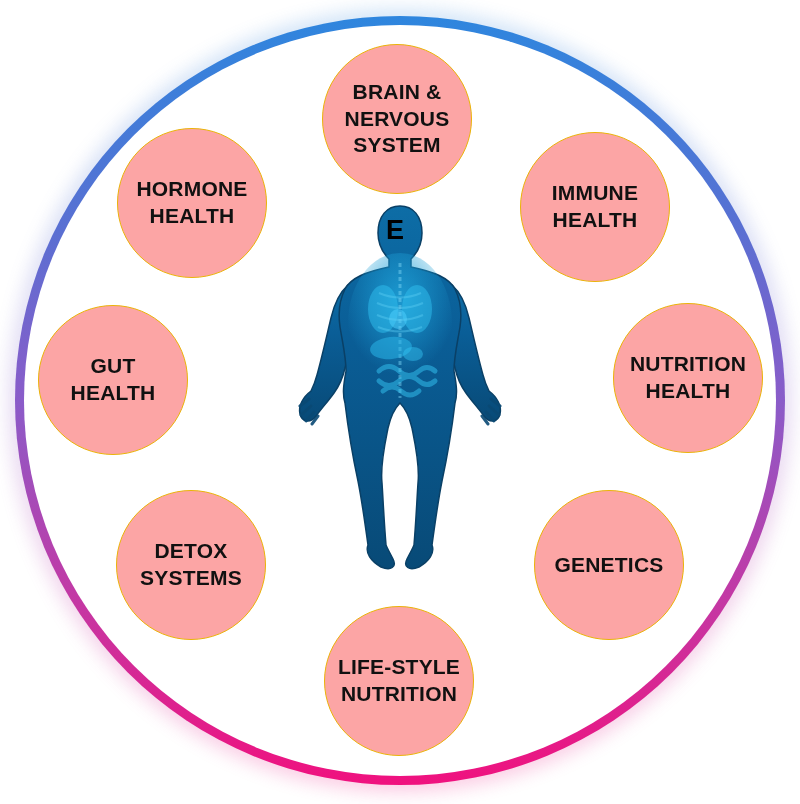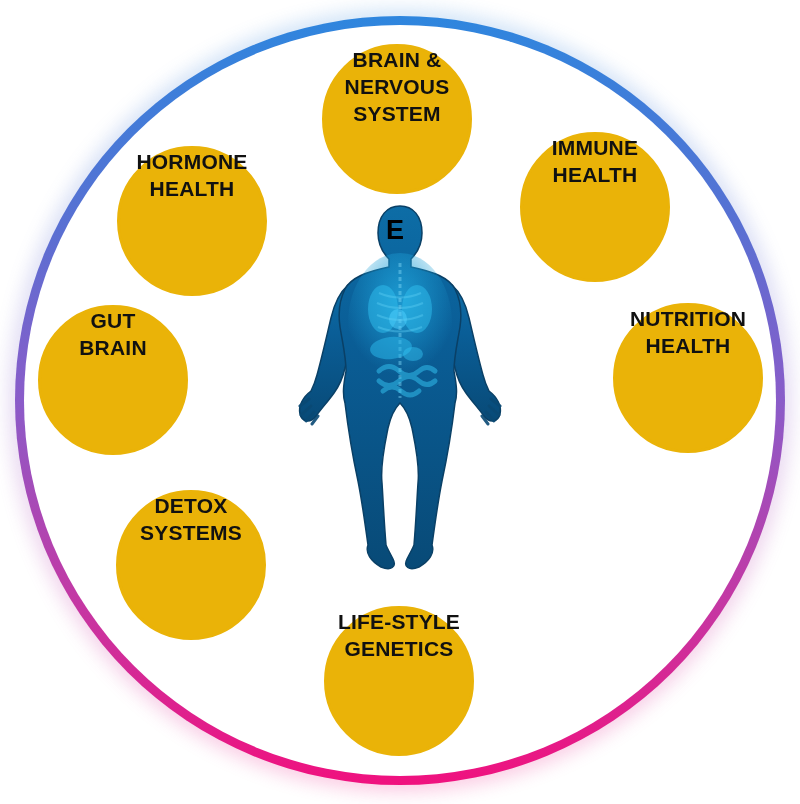--- a/index.html
+++ b/index.html
@@ -39,41 +39,41 @@
   }
   .ring-glow {
     filter: blur(11px);
     opacity: 0.55;
   }
   
   .node {
     position: absolute;
     width: 150px;
     height: 150px;
-    border: 3px solid #eab308;
+    border: 1px solid #eab308;
     border-radius: 50%;
-    background: #eab308;
+    background: #fca5a5;
     display: flex;
-    align-items: flex-start;
+    align-items: center;
     justify-content: center;
     box-sizing: border-box;
     z-index: 5;
   }
   .node-label {
     font-weight: bold;
     font-size: 21px;
     line-height: 1.28;
     color: #111111;
     text-align: center;
     letter-spacing: 0.2px;
     white-space: pre-line;
   }
   
   .node-brain     { left: 322px; top: 44px;  }
-  .node-hormone   { left: 117px; top: 146px; }
+  .node-hormone   { left: 117px; top: 128px; }
   .node-immune    { left: 520px; top: 132px; }
   .node-gut       { left: 38px;  top: 305px; }
   .node-metabolic { left: 613px; top: 303px; }
   .node-detox     { left: 116px; top: 490px; }
   .node-genetics  { left: 534px; top: 490px; }
   .node-lifestyle { left: 324px; top: 606px; }
   
   .body-figure {
     position: absolute;
     left: 295px;
@@ -183,28 +183,31 @@
   <div class="node node-hormone">
     <span class="node-label">HORMONE
 HEALTH</span>
   </div>
   <div class="node node-immune">
     <span class="node-label">IMMUNE
 HEALTH</span>
   </div>
   <div class="node node-gut">
     <span class="node-label">GUT
-BRAIN</span>
+HEALTH</span>
   </div>
   <div class="node node-metabolic">
     <span class="node-label">NUTRITION
 HEALTH</span>
   </div>
   <div class="node node-detox">
     <span class="node-label">DETOX
 SYSTEMS</span>
   </div>
+  <div class="node node-genetics">
+    <span class="node-label">GENETICS</span>
+  </div>
   <div class="node node-lifestyle">
     <span class="node-label">LIFE-STYLE
-GENETICS</span>
+NUTRITION</span>
   </div>
 
 </div>
 
 </body></html>

